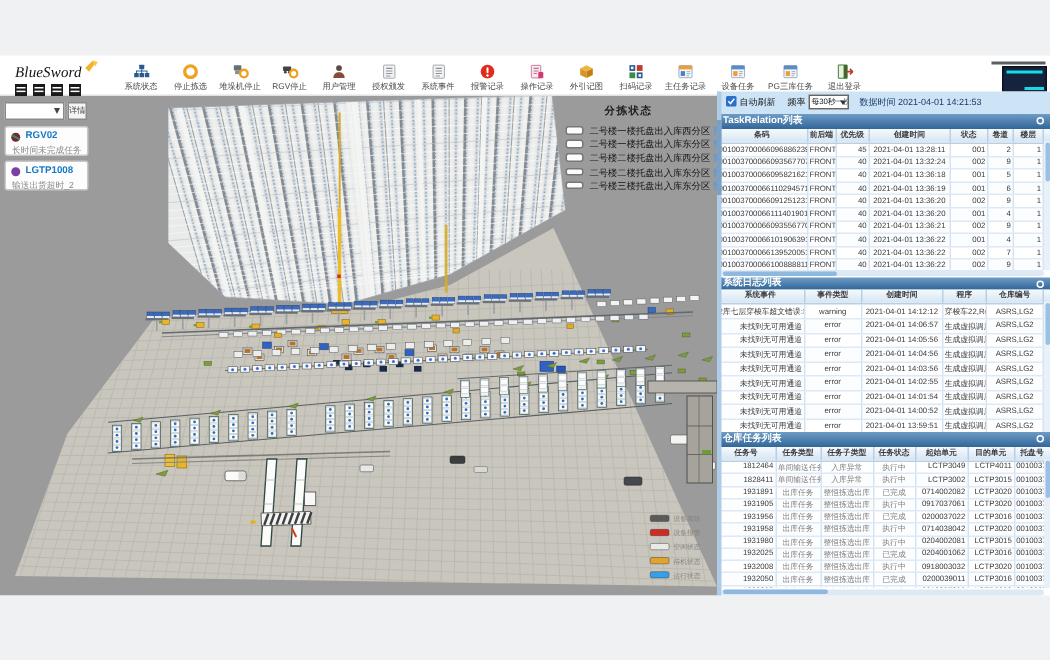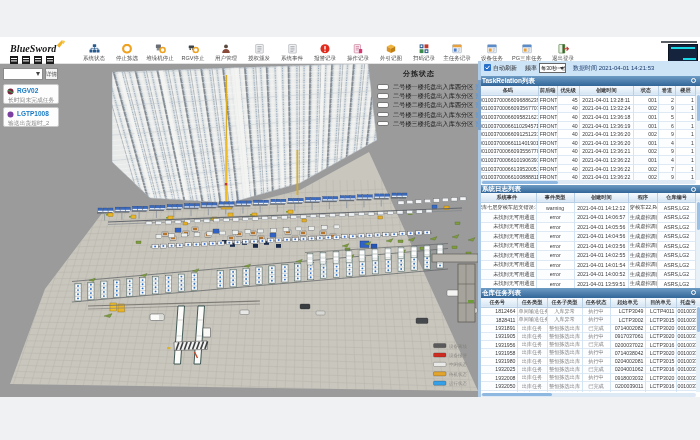--- a/index.html
+++ b/index.html
@@ -2,21 +2,21 @@
 <html><head><meta charset="utf-8"><style>
 *{margin:0;padding:0;box-sizing:border-box}
 body{width:700px;height:440px;font-family:"Liberation Sans",sans-serif;background:#eff1f2;position:relative;overflow:hidden}
 #page{position:absolute;left:0;top:0;width:700px;height:440px}
 #toolbar{position:absolute;left:0;top:37px;width:700px;height:27px;background:#fff;border-bottom:1px solid #e2e2e2}
 .titem{position:absolute;top:40px;width:48px;text-align:center}
 .tico{height:13px}
 .tico svg{transform:scale(0.84);transform-origin:50% 90%}
 .tlab{font-size:6px;color:#4a4a4a;margin-top:1px;white-space:nowrap;transform:scale(0.92);transform-origin:center top}
 #logo{position:absolute;left:10px;top:44px}
-#bs{font-family:"Liberation Serif",serif;font-style:italic;font-weight:bold;font-size:10px;color:#141414;letter-spacing:0.1px;line-height:10px}
+#bs{font-family:"Liberation Serif",serif;font-style:italic;font-weight:normal;font-size:10px;color:#141414;letter-spacing:0.1px;line-height:10px}
 .lj{display:inline-block;width:7.6px;height:7.6px;margin-right:4.4px;background:
 linear-gradient(#1a1a1a,#1a1a1a) 0 0/100% 100%;position:relative}
 .lj:after{content:"";position:absolute;left:1px;top:2.2px;width:5.6px;height:0.9px;background:#fff;box-shadow:0 2.4px 0 #fff}
 #rpanel{position:absolute;left:478px;top:61px;width:222px;height:336px;background:#fff}
 #ctrlbar{position:absolute;left:0;top:0;width:222px;height:15px;background:#cde3f6;font-size:6px;color:#222}
 .ttitle{background:linear-gradient(#6d9cc4,#326699);color:#fff;font-size:6.5px;font-weight:bold;padding-left:4px;position:relative}
 .ttitle .gear{position:absolute;right:4px;top:2px;width:5px;height:5px;border:1.2px solid #fff;border-radius:50%}
 .thead{background:linear-gradient(#f6fafd,#d4e4f3);border-bottom:1px solid #b9cfe3;color:#2c6aa0;font-size:6px}
 .tb{border-collapse:collapse;table-layout:fixed;width:218px;font-size:5.2px;color:#3a3a3c;white-space:nowrap}
 .tb td{overflow:hidden;padding:0 1px;border-right:1px solid #d5e4f2;height:inherit}

